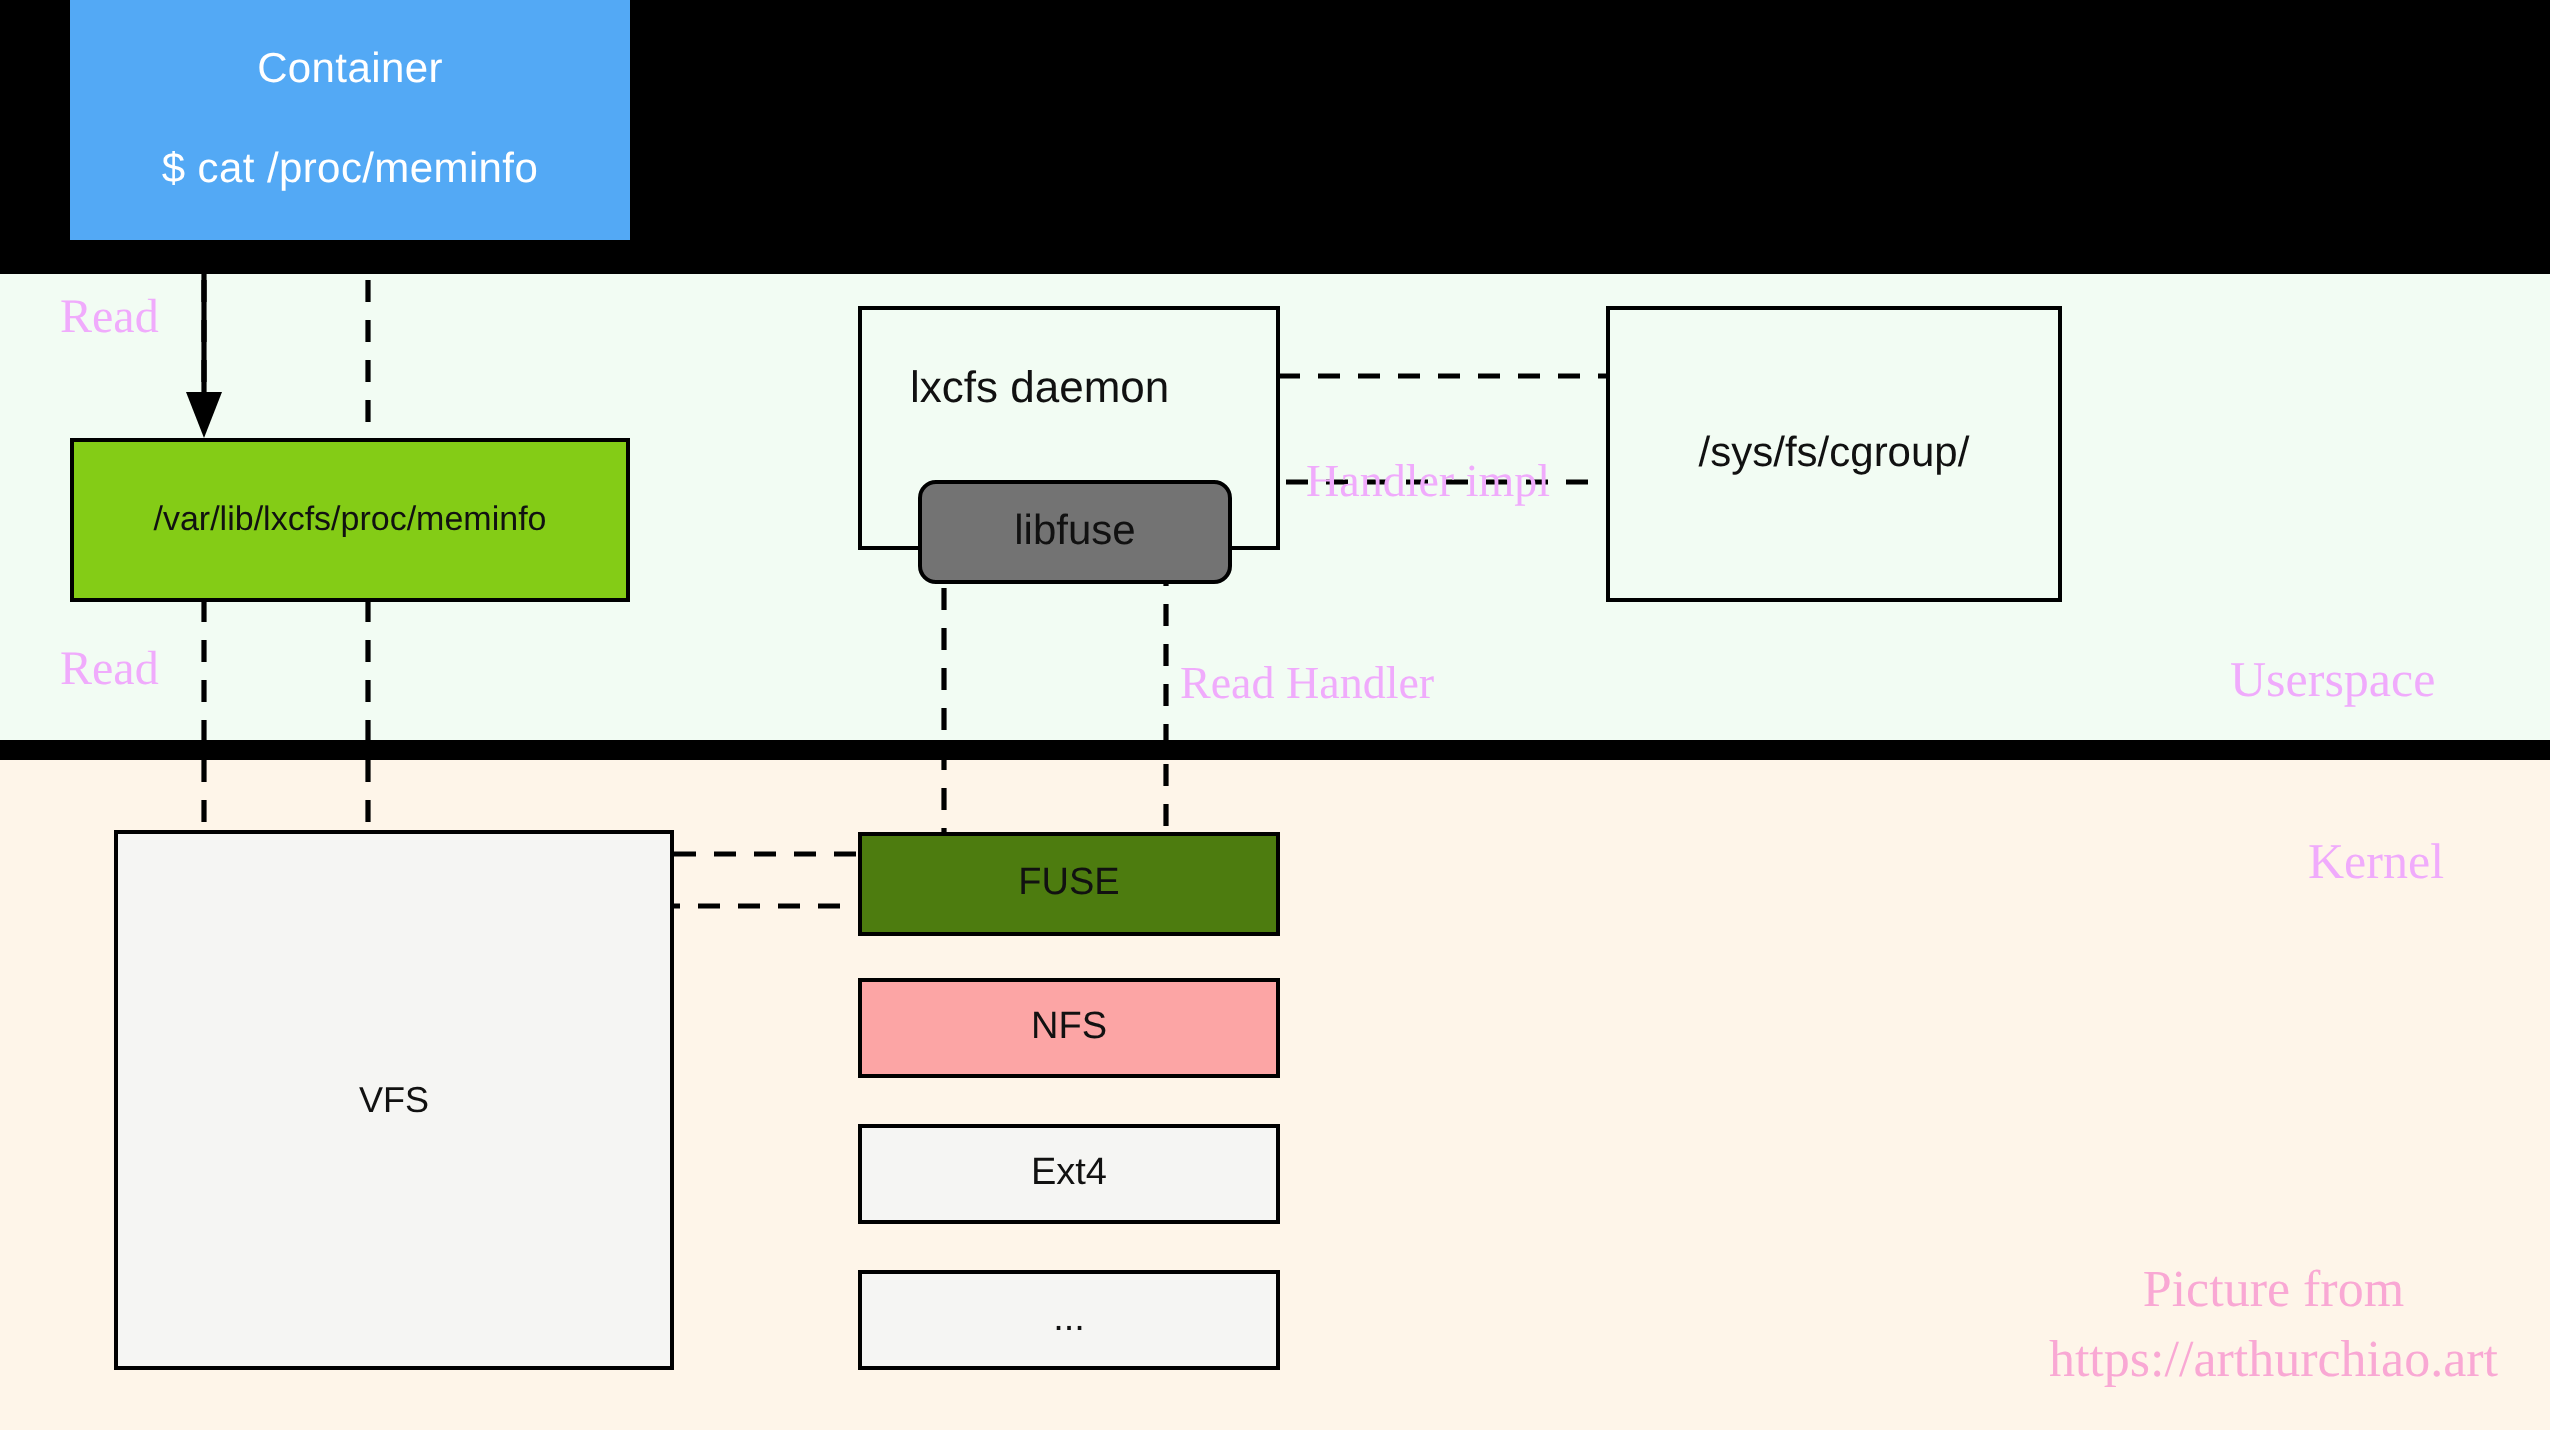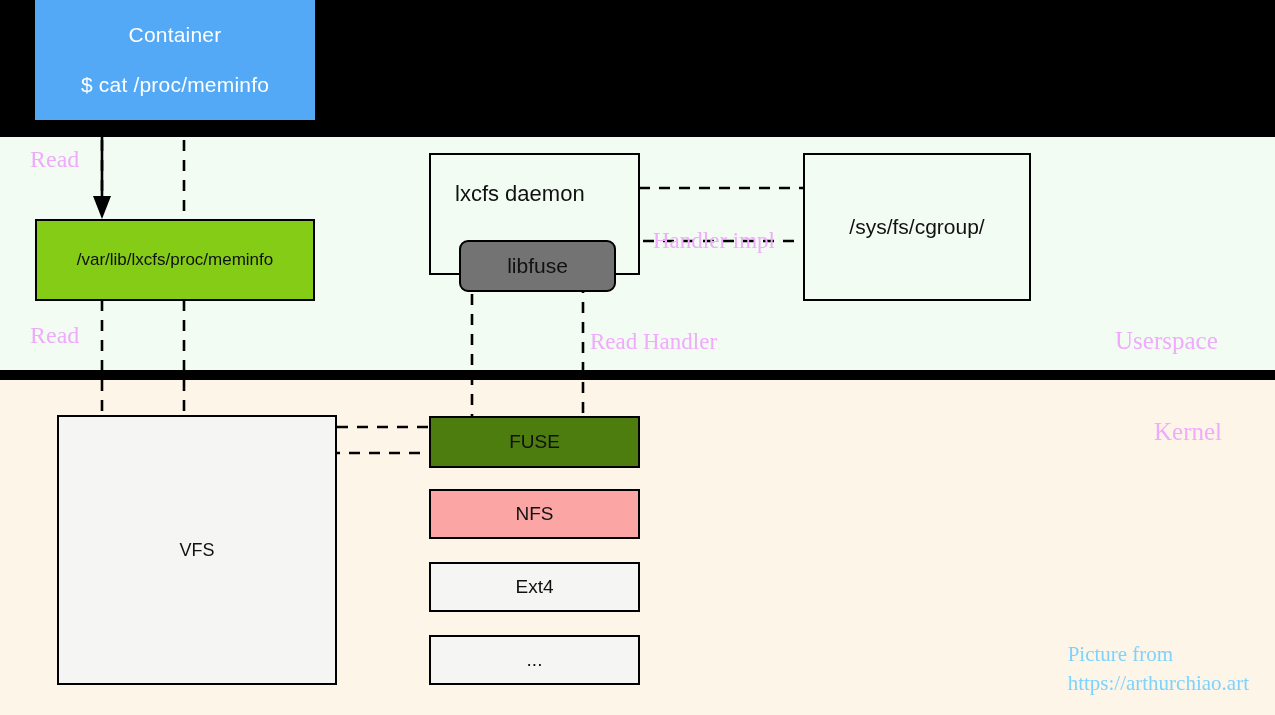--- a/index.html
+++ b/index.html
@@ -43,22 +43,22 @@
   #nfs-box .t,#ext4-box .t,#etc-box .t{font-size:19px;color:#111;}
 
   .serif-label{position:absolute;font-family:"Liberation Serif",serif;color:#f0abfc;}
   #read-top{left:30px;top:146px;font-size:24px;}
   #read-bottom{left:30px;top:322px;font-size:24px;}
   #handler-impl{left:653px;top:228px;font-size:23px;}
   #read-handler{left:590px;top:329px;font-size:23px;}
   #userspace-label{left:1115px;top:327px;font-size:25px;}
   #kernel-label{left:1154px;top:418px;font-size:25px;}
 
-  #watermark{position:absolute;right:26px;bottom:18px;text-align:left;
-    font-family:"Liberation Serif",serif;color:#7dd3fc;font-size:21px;line-height:1.35;}
+  #watermark{position:absolute;right:26px;bottom:18px;text-align:center;
+    font-family:"Liberation Serif",serif;color:#f9a8d4;font-size:26px;line-height:1.35;}
 
   #wires{position:absolute;left:0;top:0;width:1275px;height:715px;pointer-events:none;}
 </style>
 </head>
 <body>
 
 <div id="stage">
 
   <div class="band" id="userspace-band"></div>
   <div class="band" id="kernel-band"></div>

